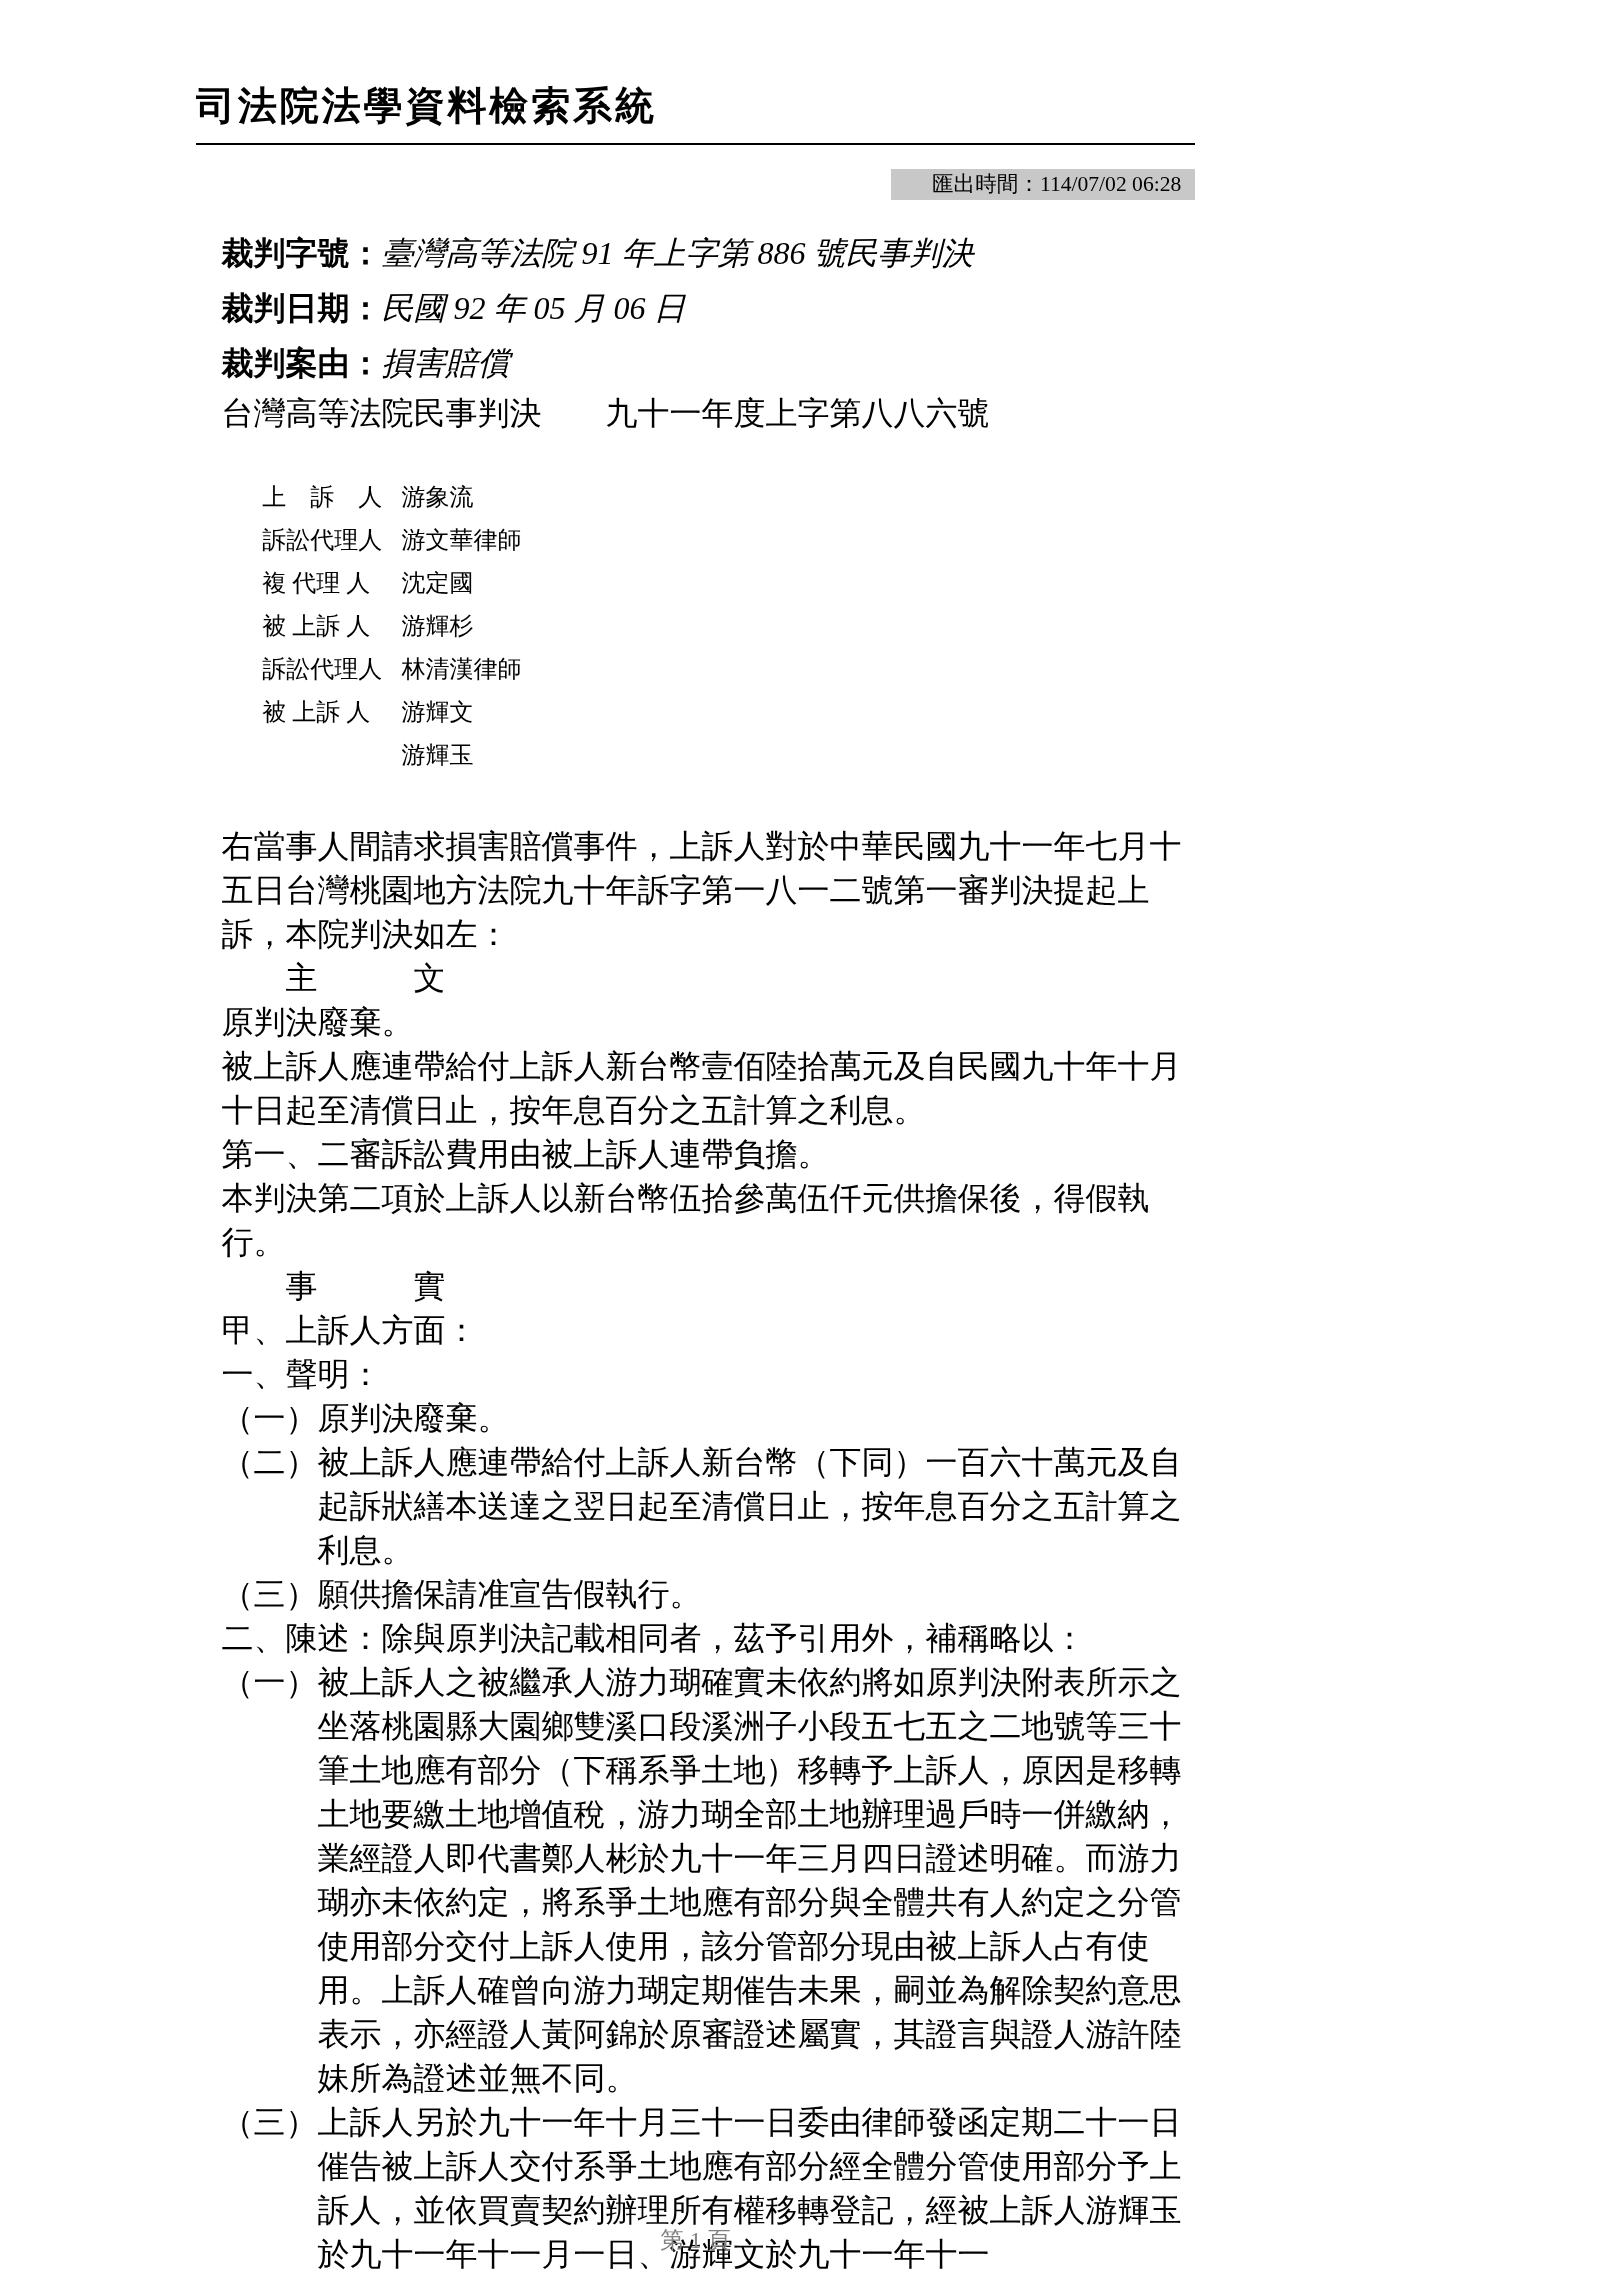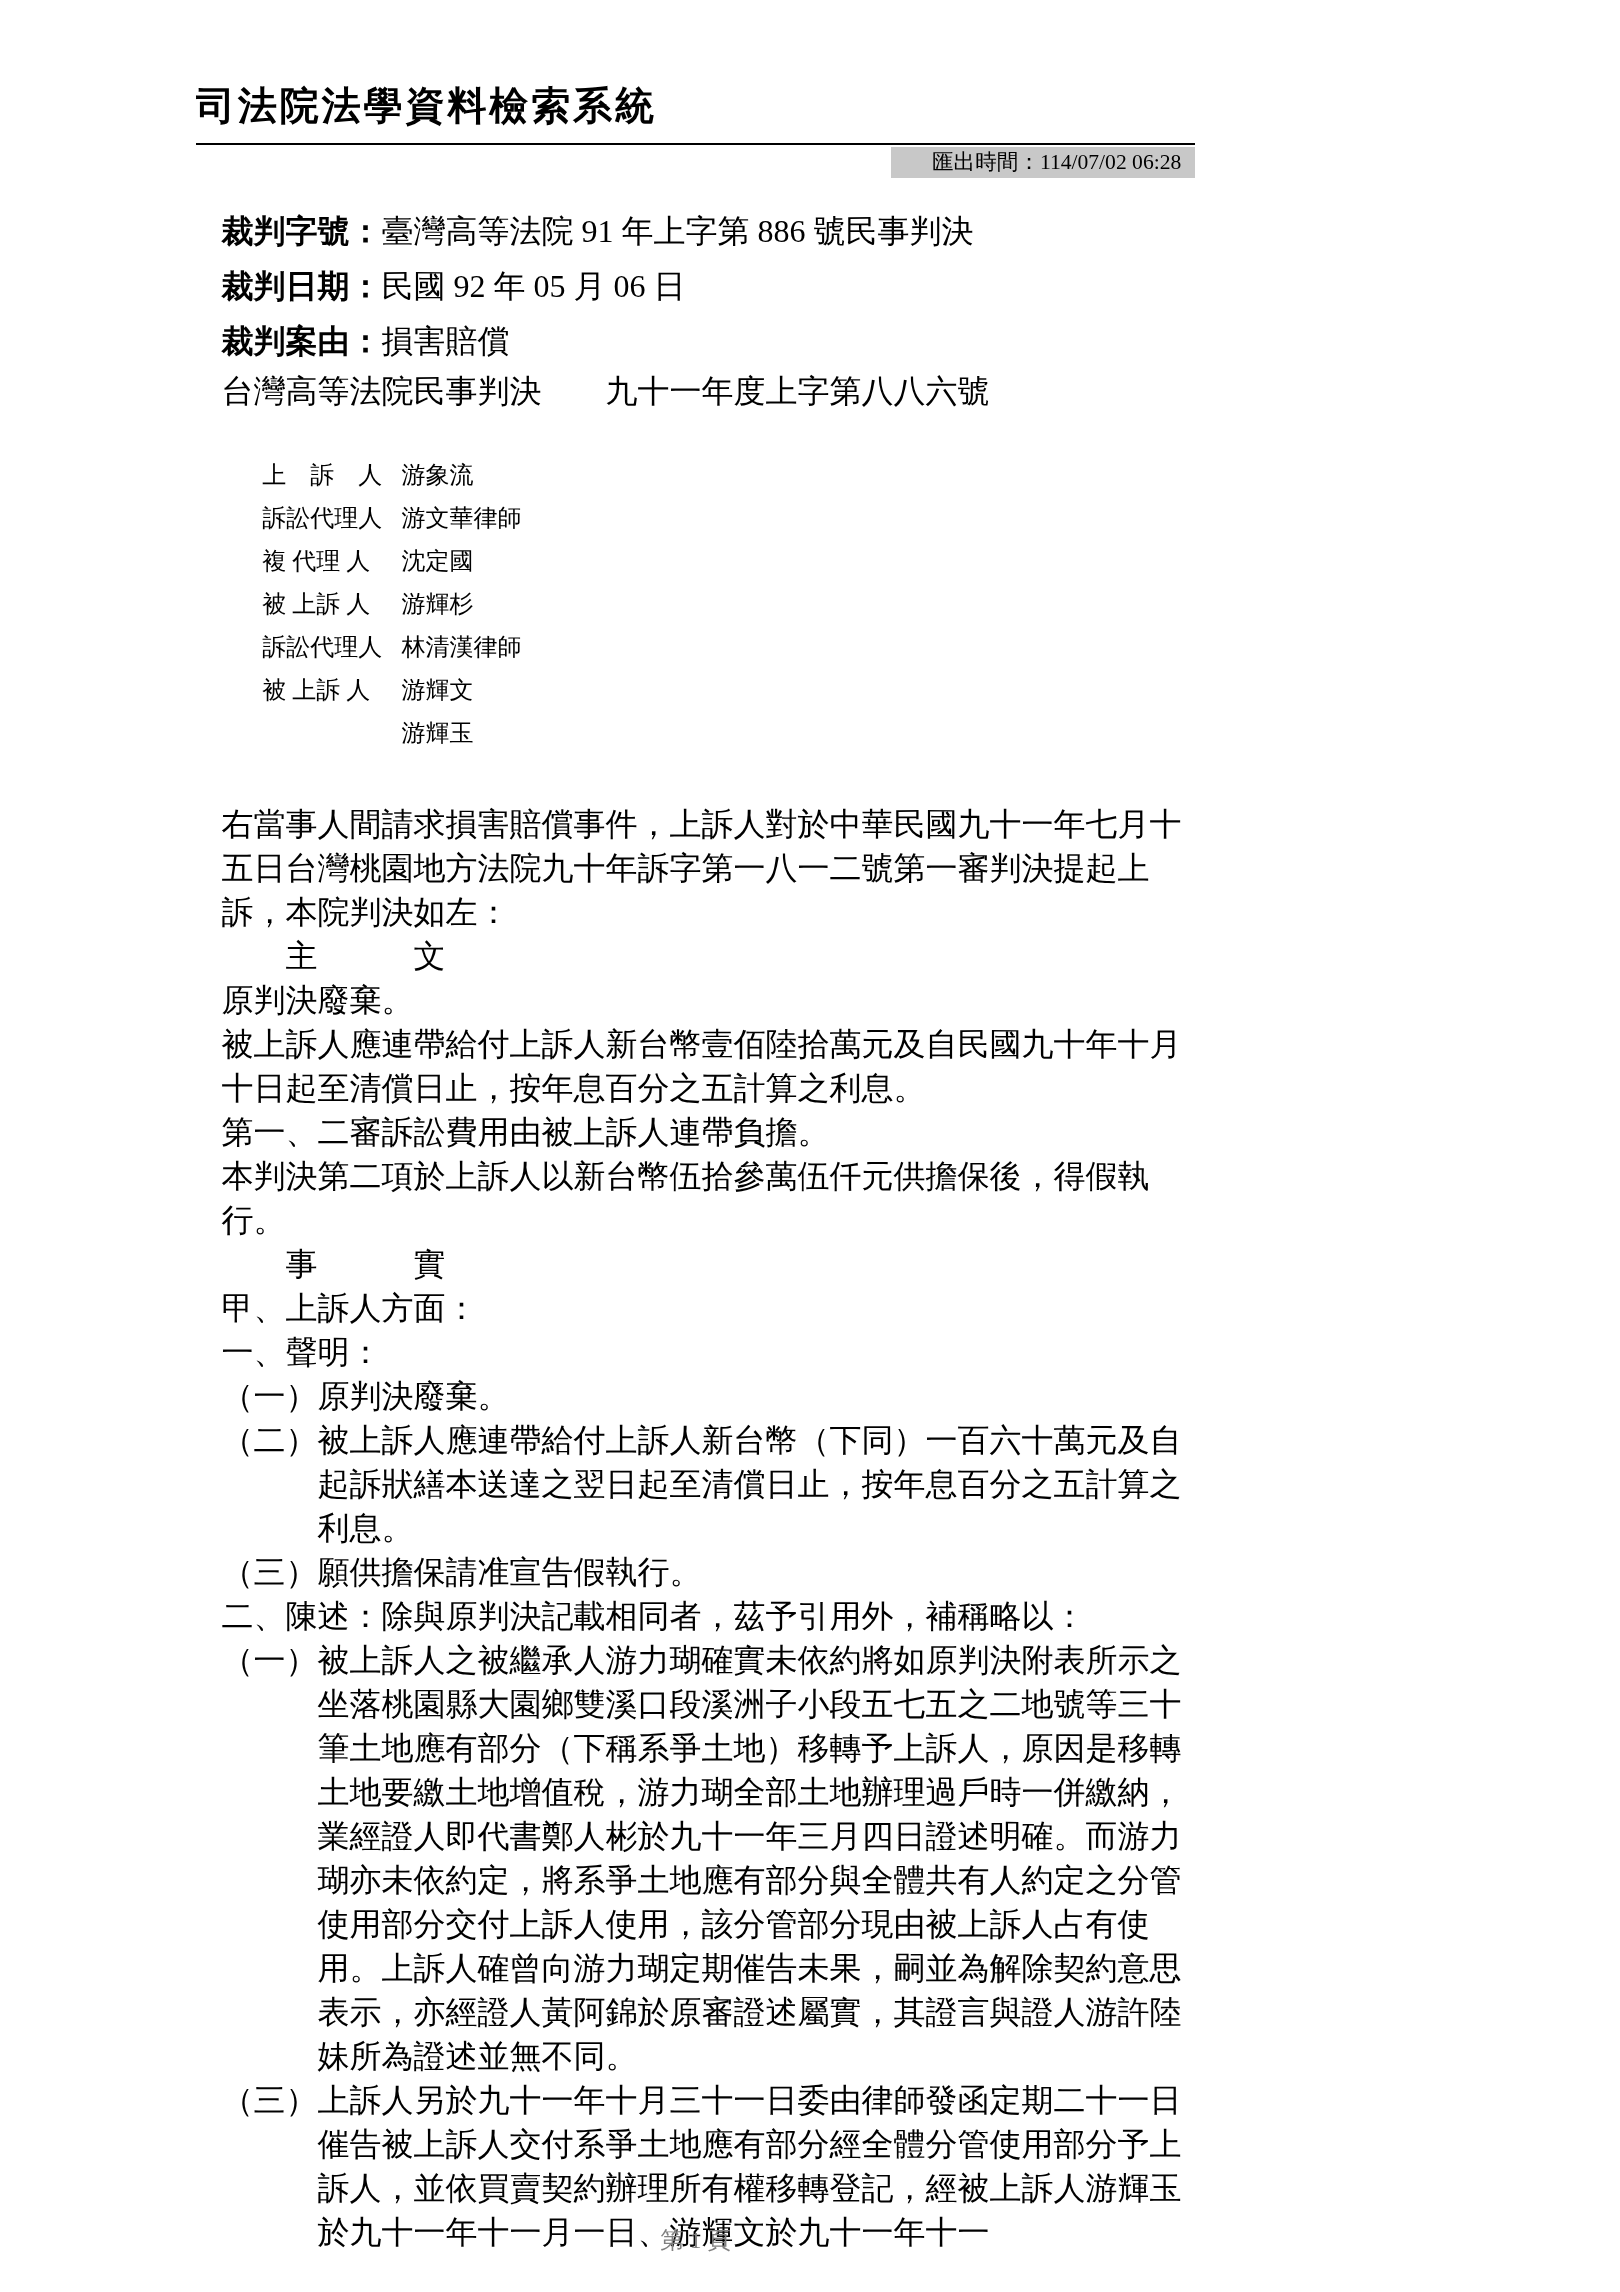--- a/index.html
+++ b/index.html
@@ -23,42 +23,42 @@
     line-height: 1.2;
     letter-spacing: 2.9px;
     color: #000000;
   }
   .title-rule {
     margin-top: 13.7px;
     border-bottom: 2.9px solid #000000;
     width: 100%;
   }
   .export-row {
-    margin-top: 2px;
+    margin-top: 24px;
     text-align: right;
   }
   .export-badge {
     display: inline-block;
     background: var(--export-bar-bg, #c8c8c8);
     color: #000000;
     font-size: 21.6px;
     line-height: 29px;
     padding: 1px 13.7px 1px 39px;
     min-width: 304px;
     text-align: right;
     white-space: pre;
   }
   .metadata {
     margin-top: 25.5px;
     padding-left: 25.5px;
     font-size: 32px;
     line-height: 55px;
   }
   .meta-label { font-weight: 700; }
-  .meta-value { font-weight: 400; }
+  .meta-value { font-weight: 400; font-style: italic; }
   .case-title {
     padding-left: 25.5px;
     font-size: 32px;
     line-height: 44px;
     white-space: pre-wrap;
   }
   .parties {
     margin-top: 41px;
     padding-left: 25.5px;
     font-size: 24px;

